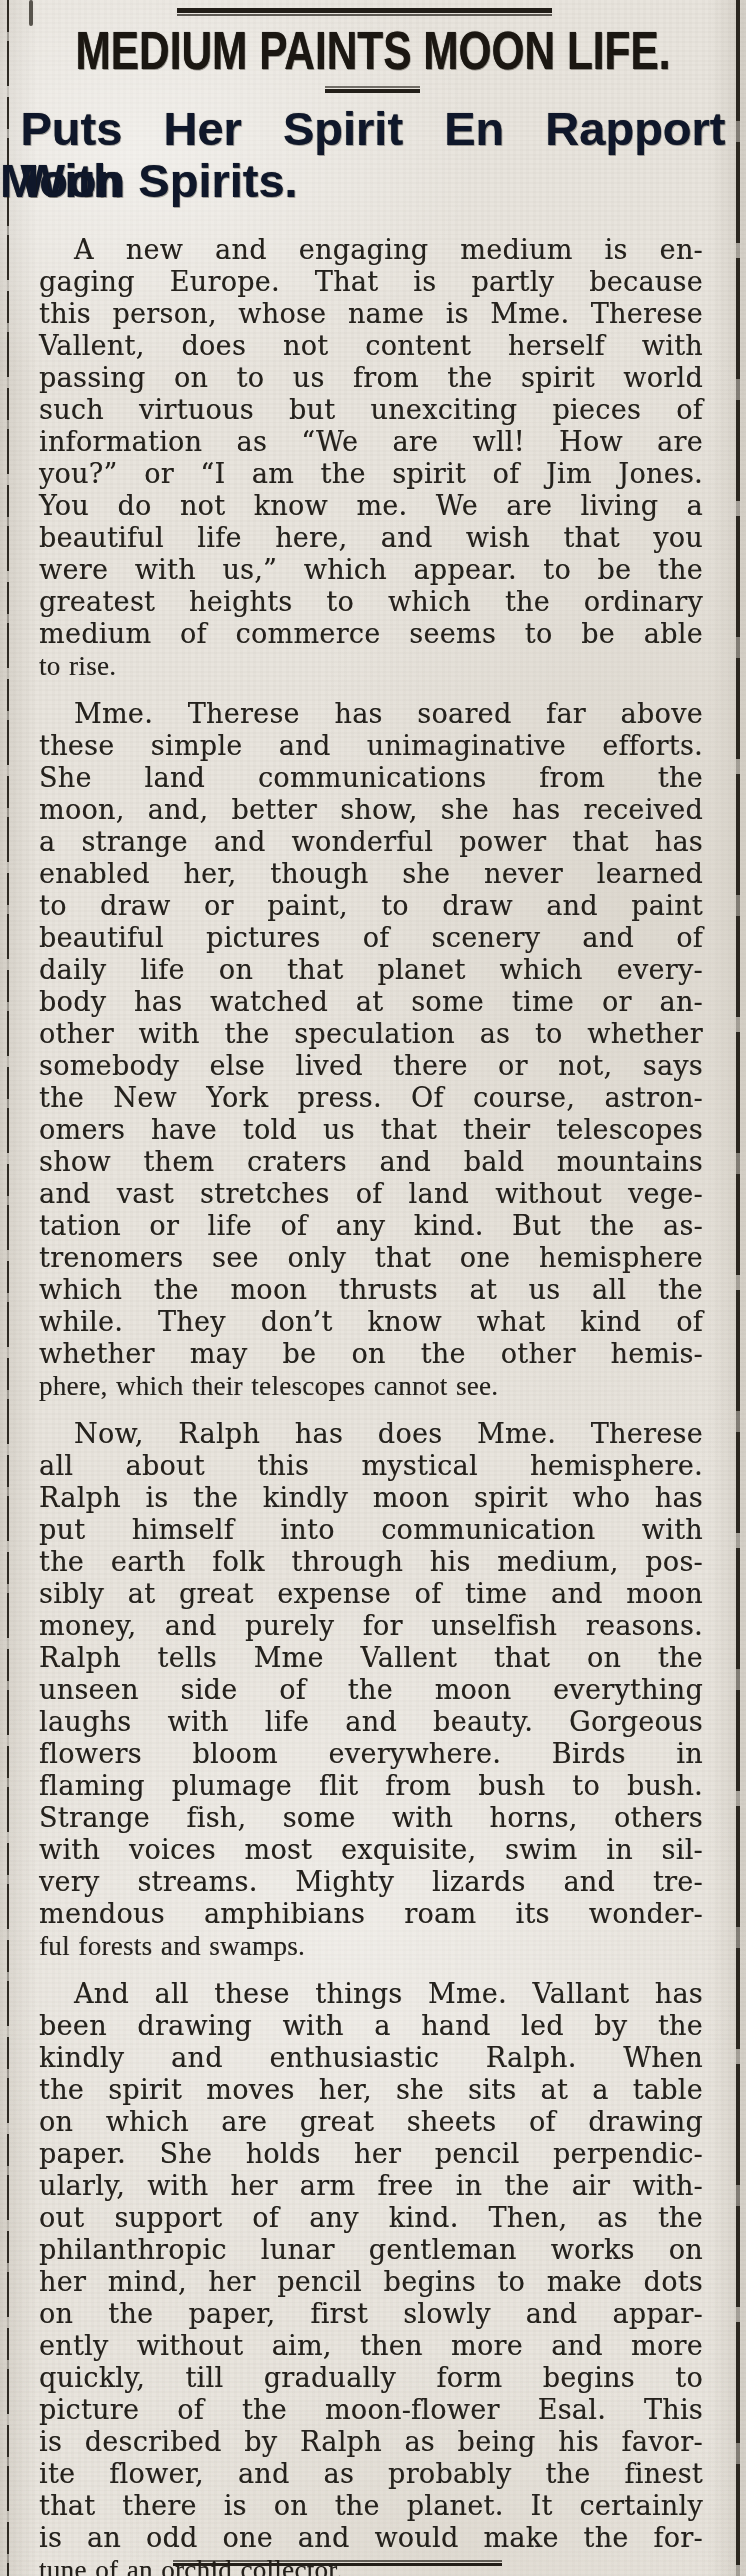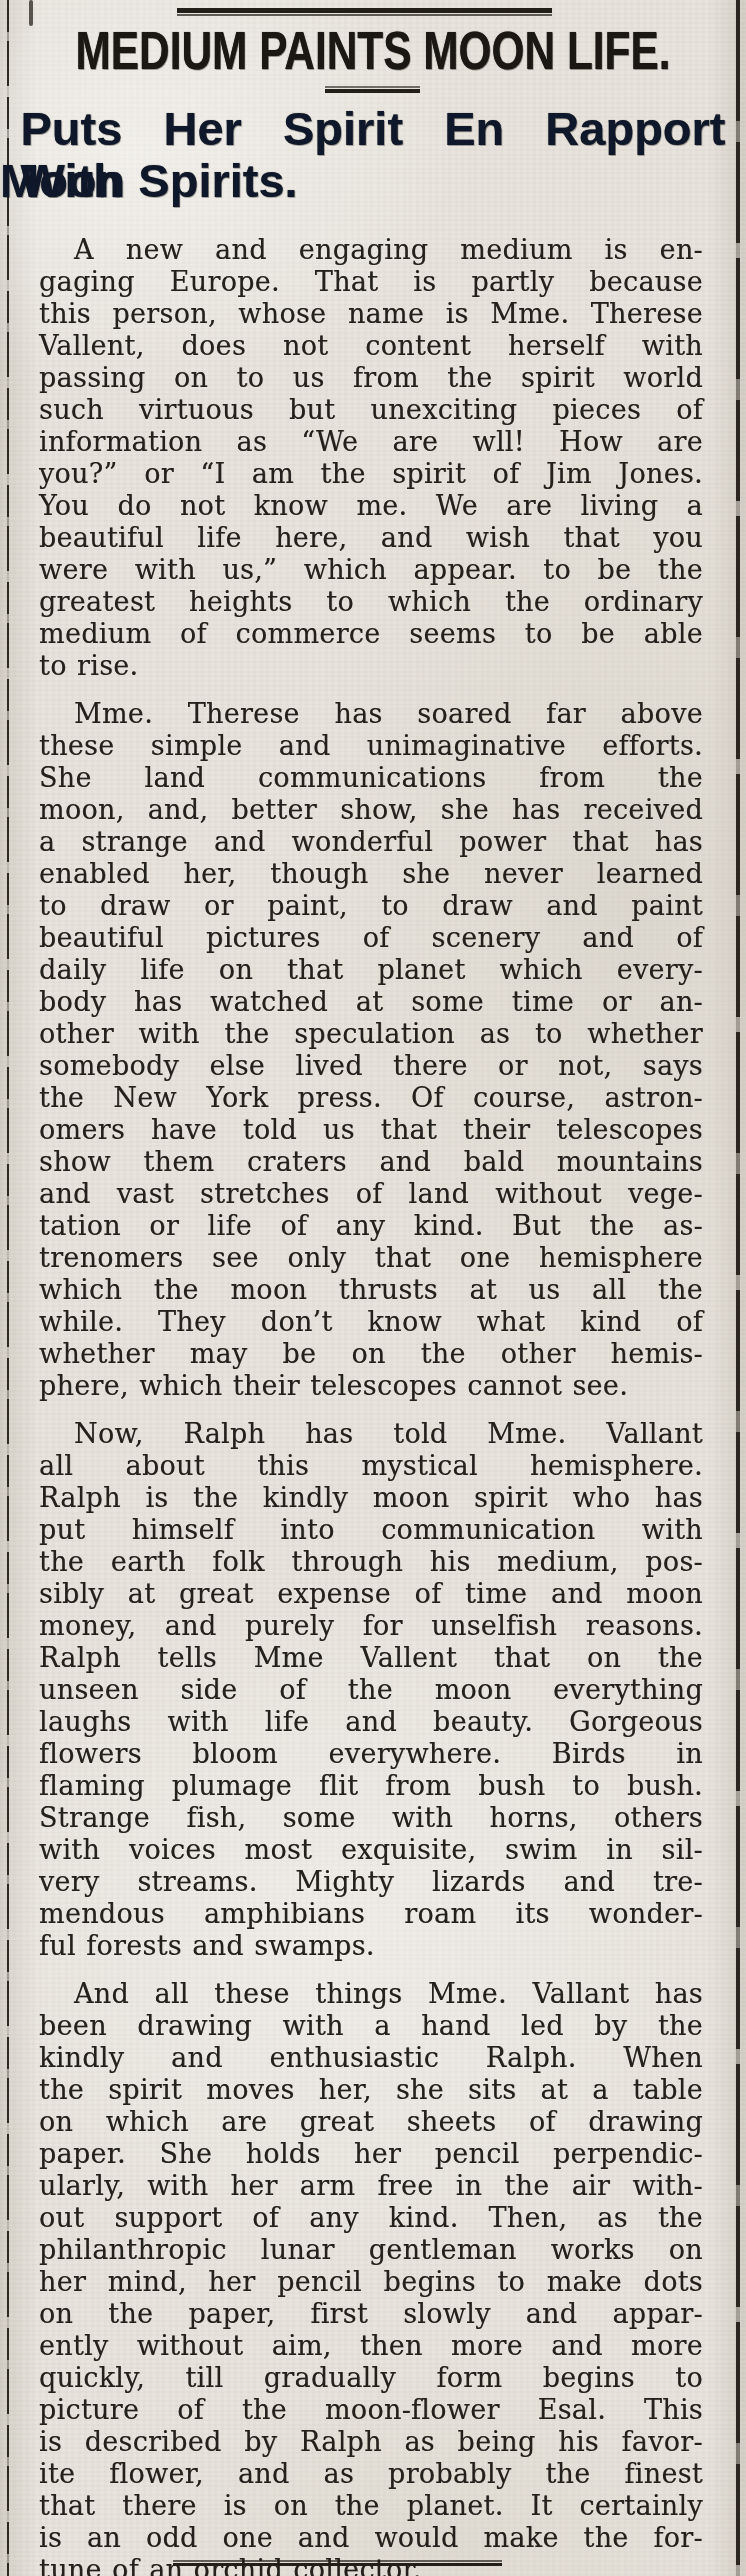--- a/index.html
+++ b/index.html
@@ -77,21 +77,21 @@
   }
   .para { margin: 16px; }
   .line {
     height: 32px; line-height: 32px;
     font-size: 27px; letter-spacing: 0.3px; word-spacing: 1.4px;
     text-align: justify; text-align-last: justify;
     color: #24211c;
     text-shadow: 0.3px 0.3px 0.6px rgba(36,33,28,0.45);
   }
   .line.indent { padding-left: 35px; }
-  .line.last { text-align: center; text-align-last: left; }
+  .line.last { text-align: center; text-align-last: left; font-family: Liberation Serif, serif; }
   .bottom-rule {
     position: absolute; left: 173px; top: 2560px; width: 329px; height: 7.5px;
     background: linear-gradient(rgba(30,26,20,0.65) 0 1.9px, rgba(0,0,0,0) 1.9px 2.8px,
                 #221e18 2.8px 6.5px, rgba(0,0,0,0) 6.5px);
   }
 </style>
 </head>
 <body>
 
 <div class="col-rule left"></div>
@@ -144,21 +144,21 @@
       <div class="line">show them craters and bald mountains</div>
       <div class="line">and vast stretches of land without vege-</div>
       <div class="line">tation or life of any kind.  But the as-</div>
       <div class="line">trenomers see only that one hemisphere</div>
       <div class="line">which the moon thrusts at us all the</div>
       <div class="line">while.  They don’t know what kind of</div>
       <div class="line">whether may be on the other hemis-</div>
       <div class="line last">phere, which their telescopes cannot see.</div>
     </div>
     <div class="para">
-      <div class="line indent">Now, Ralph has told Mme. Vallant</div>
+      <div class="line indent">Now, Ralph has does Mme. Therese</div>
       <div class="line">all about this mystical hemisphere.</div>
       <div class="line">Ralph is the kindly moon spirit who has</div>
       <div class="line">put himself into communication with</div>
       <div class="line">the earth folk through his medium, pos-</div>
       <div class="line">sibly at great expense of time and moon</div>
       <div class="line">money, and purely for unselfish reasons.</div>
       <div class="line">Ralph tells Mme Vallent that on the</div>
       <div class="line">unseen side of the moon everything</div>
       <div class="line">laughs with life and beauty.  Gorgeous</div>
       <div class="line">flowers bloom everywhere.  Birds in</div>

